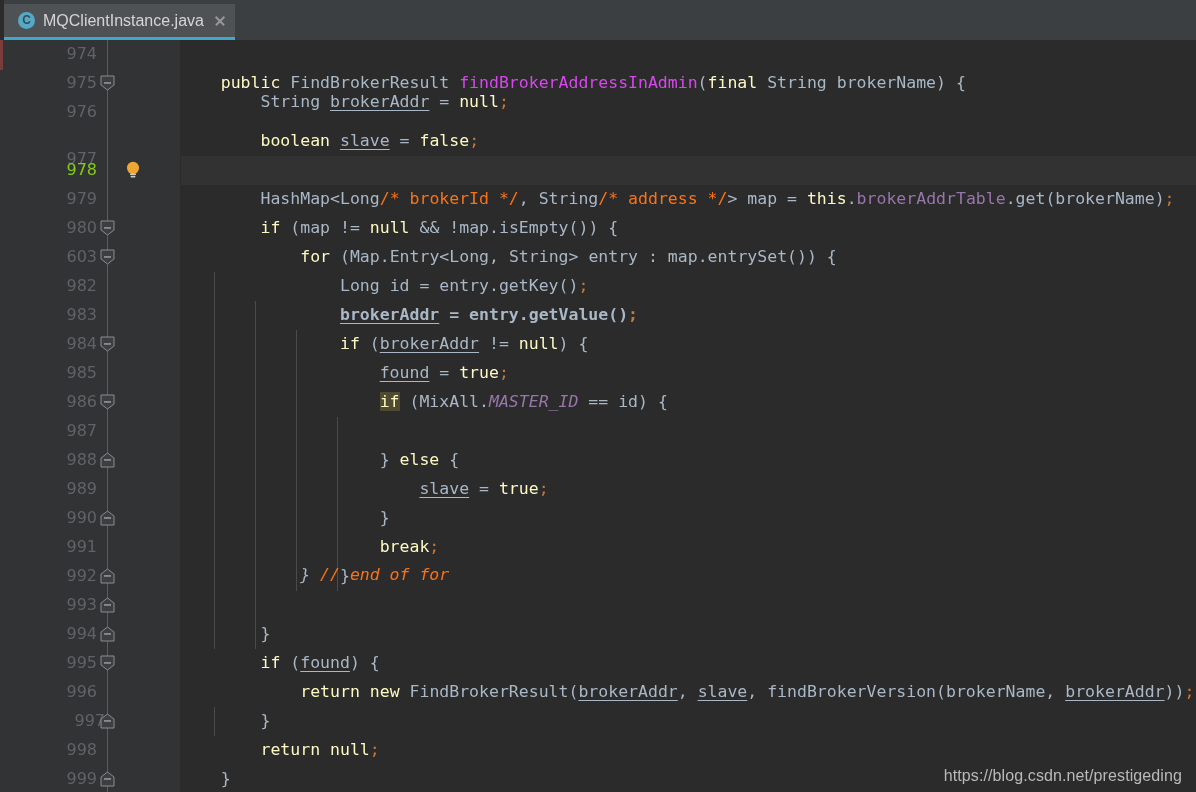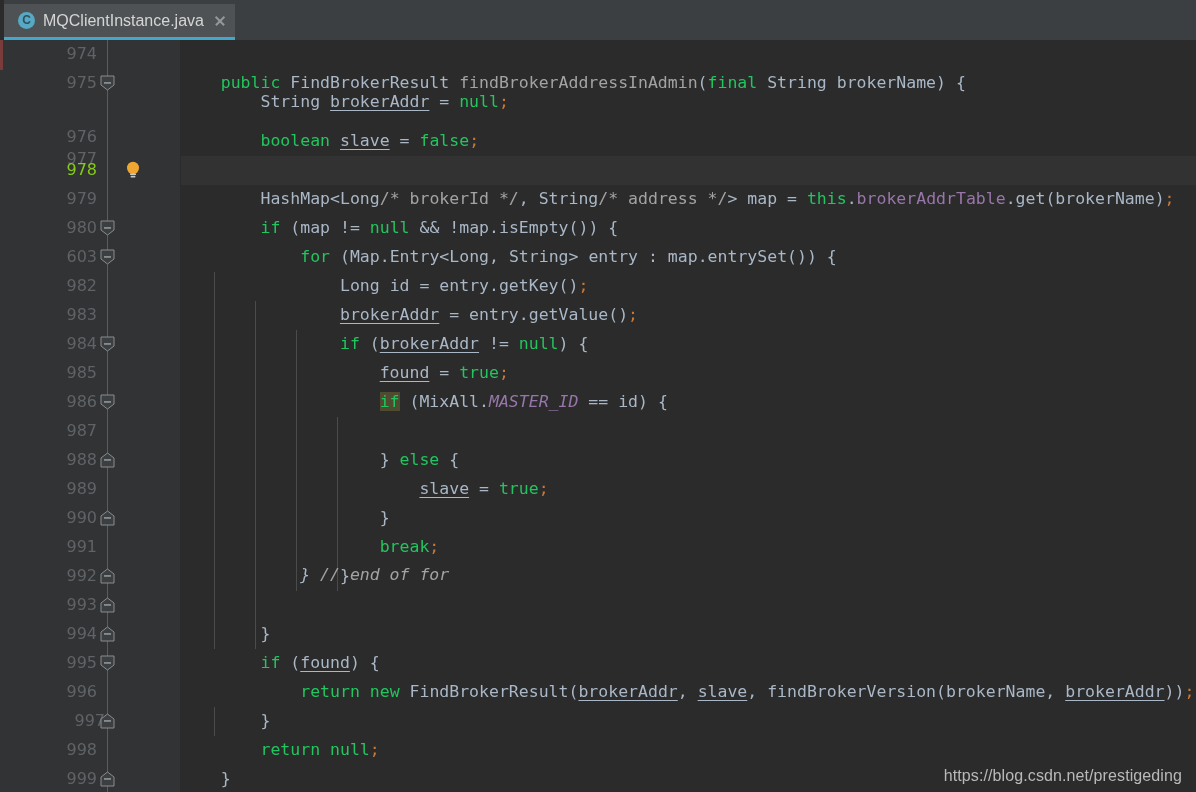--- a/index.html
+++ b/index.html
@@ -197,23 +197,23 @@
     left: 0;
     height: 29px;
     line-height: 29px;
     white-space: pre;
     font-family: "DejaVu Sans Mono", monospace;
     font-size: 16.5px;
     letter-spacing: 0px;
     color: #a9b7c6;
   }
   
-  .kw   { color: #22c55e; }
-  .cmt  { color: #a3a3a3; }            
-  .mdecl{ color: #a3a3a3; }
+  .kw   { color: #fef9c3; }
+  .cmt  { color: #f97316; }            
+  .mdecl{ color: #d946ef; }
   .typ  { color: #a9b7c6; }
   .fld  { color: #9876aa; }            
   .sconst { color: #9876aa; font-style: italic; }  
   .lvar { color: #a9b7c6; text-decoration: underline; text-underline-offset: 3px; }
   .pnt  { color: #a9b7c6; }
   .semi { color: #cc7832; }
   .hl   { background: #4f4b31; }       
 
   
   .guide {
@@ -257,21 +257,21 @@
     <div class="curline-code" style="top:116px;"></div>
 
     <div id="gutter"></div>
     <div id="iconcol"></div>
     <div id="foldrail"></div>
     <div id="gutterborder"></div>
 
     <div id="lnums">
         <div class="lnum" style="top: -1px; left: 4px;">974</div>
         <div class="lnum" style="top: 28px; left: 4px;">975</div>
-        <div class="lnum" style="top: 57px; left: 4px; margin-top: 25px;">976</div>
+        <div class="lnum" style="top: 57px; left: 4px;">976</div>
         <div class="lnum" style="top: 104px; left: 4px;">977</div>
         <div class="lnum current" style="top: 115px; left: 4px;">978</div>
         <div class="lnum" style="top: 144px; left: 4px;">979</div>
         <div class="lnum" style="top: 173px; left: 4px;">980</div>
         <div class="lnum" style="top: 202px; left: 4px;">603</div>
         <div class="lnum" style="top: 231px; left: 4px;">982</div>
         <div class="lnum" style="top: 260px; left: 4px;">983</div>
         <div class="lnum" style="top: 289px; left: 4px;">984</div>
         <div class="lnum" style="top: 318px; left: 4px;">985</div>
         <div class="lnum" style="top: 347px; left: 4px;">986</div>
@@ -387,21 +387,21 @@
 
     <div id="code">
         <div class="cl" style="top: -1px;"></div>
         <div class="cl" style="top: 28px;">    <span class="kw">public</span> <span class="typ">FindBrokerResult</span> <span class="mdecl">findBrokerAddressInAdmin</span>(<span class="kw">final</span> <span class="typ">String</span> <span class="pnt">brokerName</span>) {</div>
         <div class="cl" style="top: 47px;">        <span class="typ">String</span> <span class="lvar">brokerAddr</span> = <span class="kw">null</span><span class="semi">;</span></div>
         <div class="cl" style="top: 86px;">        <span class="kw">boolean</span> <span class="lvar">slave</span> = <span class="kw">false</span><span class="semi">;</span></div>
         <div class="cl" style="top: 144px;">        <span class="typ">HashMap</span>&lt;<span class="typ">Long</span><span class="cmt">/* brokerId */</span>, <span class="typ">String</span><span class="cmt">/* address */</span>&gt; <span class="pnt">map</span> = <span class="kw">this</span>.<span class="fld">brokerAddrTable</span>.<span class="pnt">get</span>(<span class="pnt">brokerName</span>)<span class="semi">;</span></div>
         <div class="cl" style="top: 173px;">        <span class="kw">if</span> (<span class="pnt">map</span> != <span class="kw">null</span> &amp;&amp; !<span class="pnt">map</span>.<span class="pnt">isEmpty</span>()) {</div>
         <div class="cl" style="top: 202px;">            <span class="kw">for</span> (<span class="typ">Map</span>.<span class="typ">Entry</span>&lt;<span class="typ">Long</span>, <span class="typ">String</span>&gt; <span class="pnt">entry</span> : <span class="pnt">map</span>.<span class="pnt">entrySet</span>()) {</div>
         <div class="cl" style="top: 231px;">                <span class="typ">Long</span> <span class="pnt">id</span> = <span class="pnt">entry</span>.<span class="pnt">getKey</span>()<span class="semi">;</span></div>
-        <div class="cl" style="top: 260px;">                <span class="lvar">brokerAddr</span> = <span class="pnt">entry</span>.<span class="pnt">getValue</span>()<span class="semi">;</span></div>
+        <div class="cl" style="top: 260px; font-weight: bold;">                <span class="lvar">brokerAddr</span> = <span class="pnt">entry</span>.<span class="pnt">getValue</span>()<span class="semi">;</span></div>
         <div class="cl" style="top: 289px;">                <span class="kw">if</span> (<span class="lvar">brokerAddr</span> != <span class="kw">null</span>) {</div>
         <div class="cl" style="top: 318px;">                    <span class="lvar">found</span> = <span class="kw">true</span><span class="semi">;</span></div>
         <div class="cl" style="top: 347px;">                    <span class="hl"><span class="kw">if</span></span> (<span class="typ">MixAll</span>.<span class="sconst">MASTER_ID</span> == <span class="pnt">id</span>) {</div>
         <div class="cl" style="top: 405px;">                    } <span class="kw">else</span> {</div>
         <div class="cl" style="top: 434px;">                        <span class="lvar">slave</span> = <span class="kw">true</span><span class="semi">;</span></div>
         <div class="cl" style="top: 463px;">                    }</div>
         <div class="cl" style="top: 492px;">                    <span class="kw">break</span><span class="semi">;</span></div>
         <div class="cl" style="top: 521px;">                }</div>
         <div class="cl" style="top: 520px; font-style: italic;">            } <span class="cmt">// end of for</span></div>
         <div class="cl" style="top: 579px;">        }</div>

